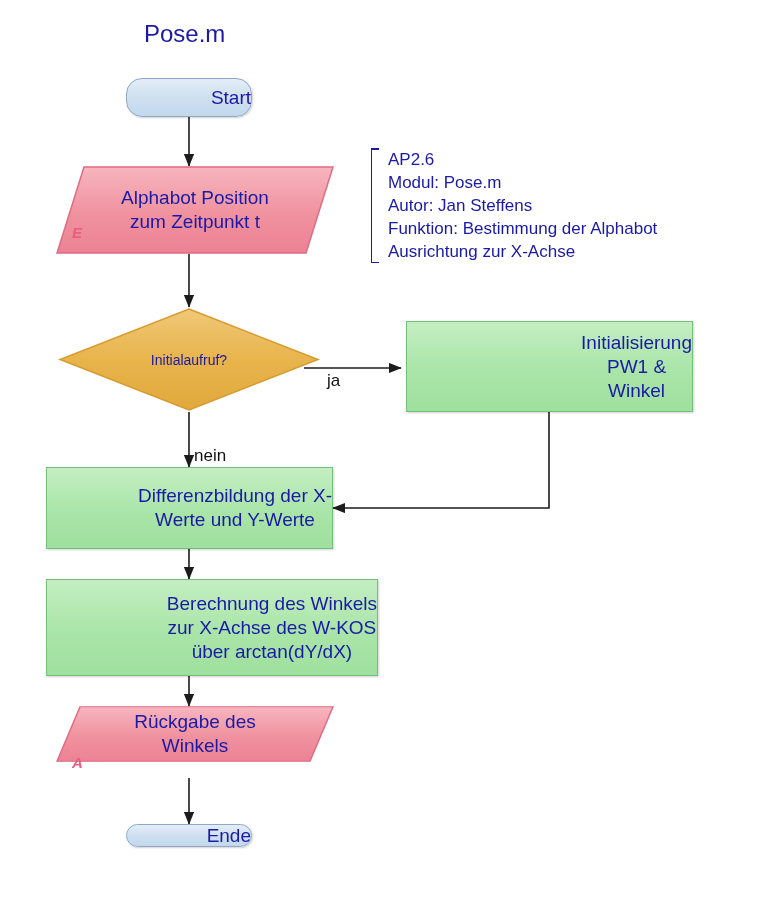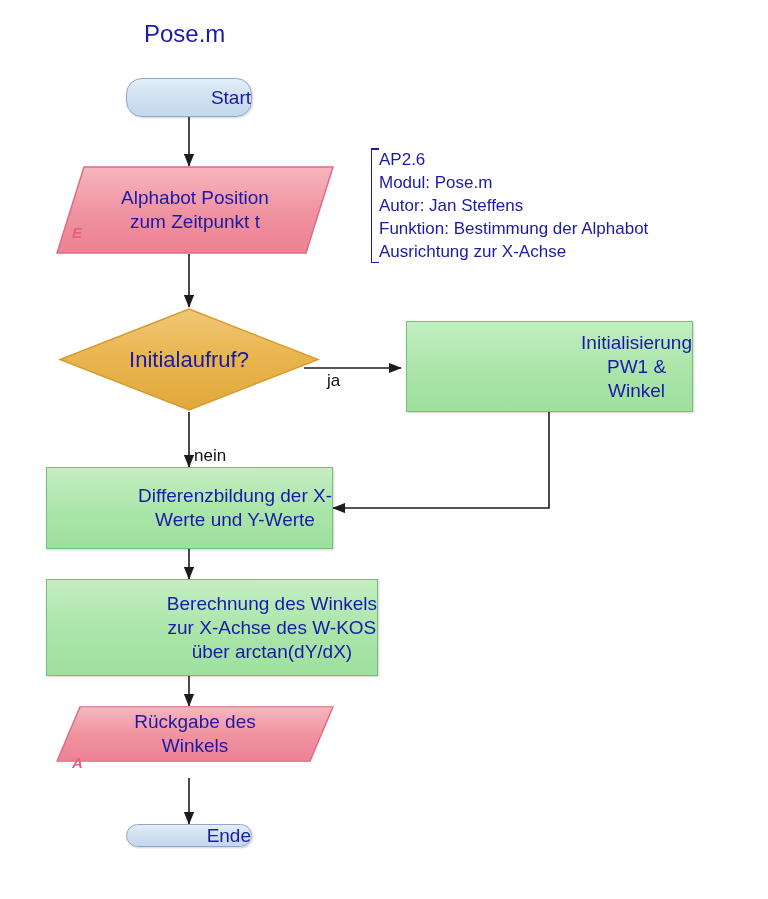--- a/index.html
+++ b/index.html
@@ -62,21 +62,21 @@
     width: 100%; height: 100%;
   }
   .decision-label {
     position: absolute;
     left: 0; top: 0;
     width: 100%; height: 100%;
     display: flex;
     align-items: center;
     justify-content: center;
     color: #1a1aa6;
-    font-size: 22px;
+    font-size: 14px;
   }
 
   
   .io-wrap {
     position: absolute;
     z-index: 2;
   }
   .io-shape {
     position: absolute;
     left: 0; top: 0;
@@ -111,21 +111,21 @@
     color: #1a1aa6;
     z-index: 3;
     margin-left: 24px;
   }
 
   
   #note-block {
     position: absolute;
     left: 371px;
     top: 148px;
-    padding-left: 7px;
+    padding-left: 16px;
     border-left: 1.5px solid #1a1aa6;
     z-index: 3;
   }
   #note-block::before {
     content: "";
     position: absolute;
     left: 0; top: 0;
     width: 7px;
     height: 1.5px;
     background: #1a1aa6;

